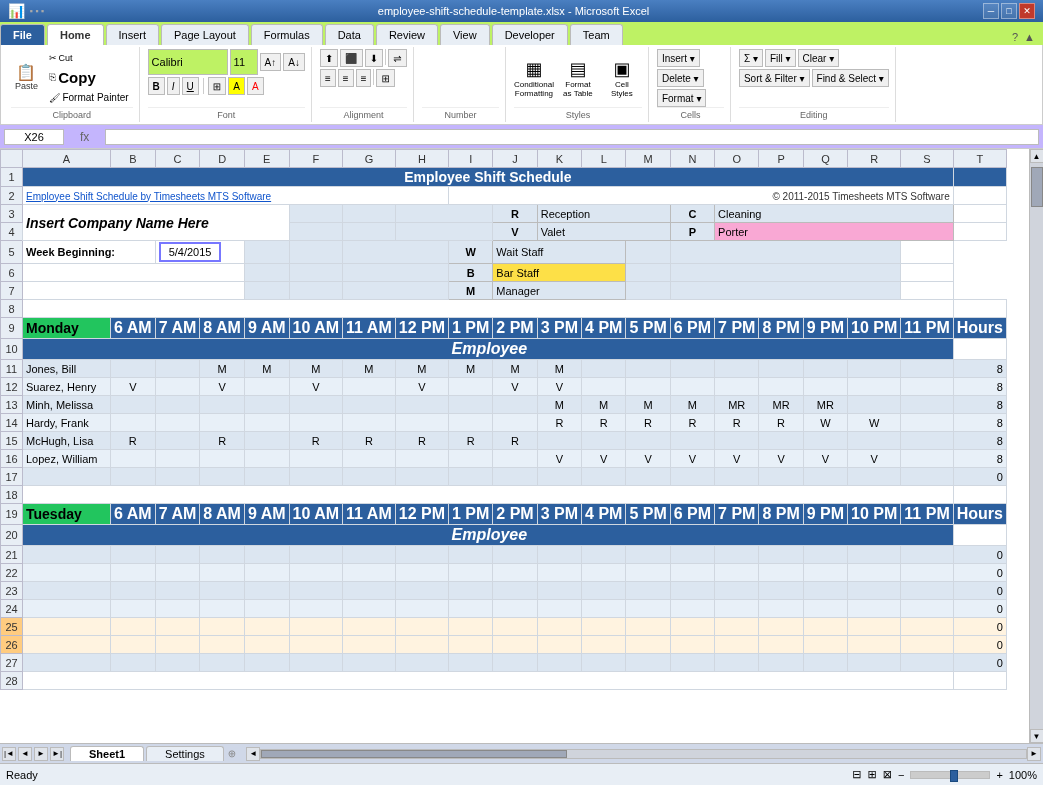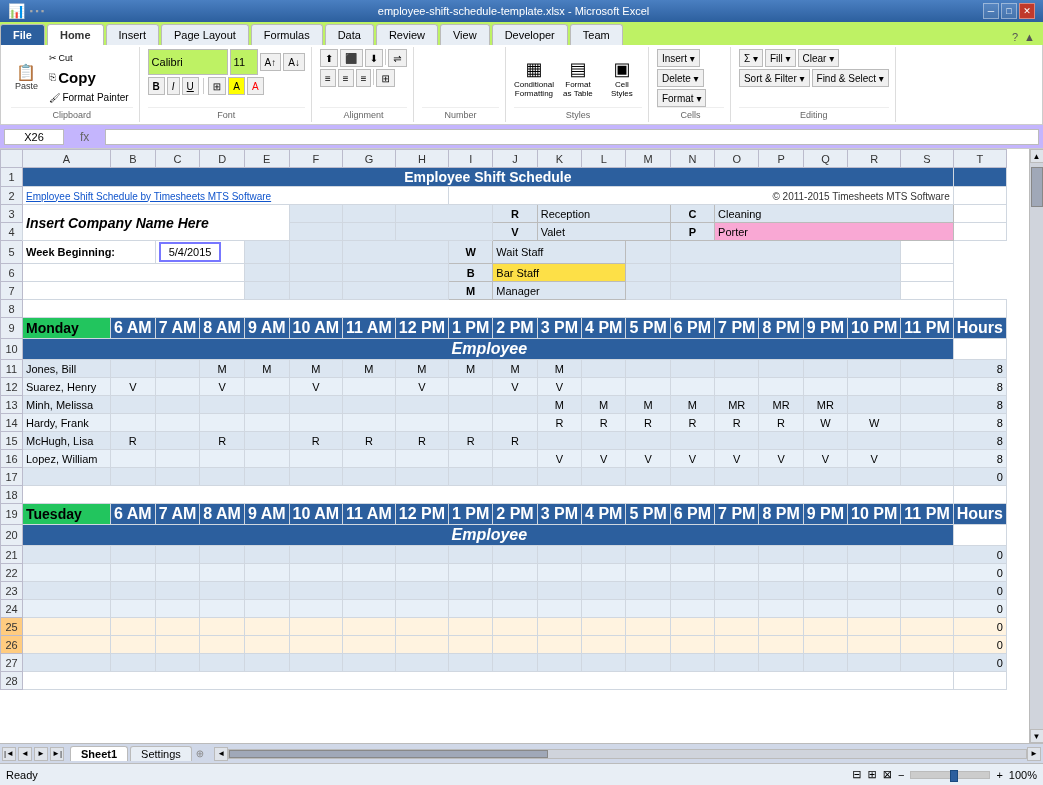--- a/index.html
+++ b/index.html
@@ -199,21 +199,21 @@
       display: flex;
       align-items: center;
       height: 20px;
       padding: 0 2px;
       gap: 2px;
     }
     .sheet-tab {
       background: #e8eef5;
       border: 1px solid #bbb;
       border-bottom: none;
-      padding: 1px 10px;
+      padding: 1px 18px;
       font-size: 11px;
       cursor: pointer;
       border-radius: 3px 3px 0 0;
     }
     .sheet-tab.active { background: white; font-weight: bold; }
 
     
     .company-name { font-style: italic; font-weight: bold; font-size: 14px; }
     .week-date-box {
       border: 2px solid #7777ff;

